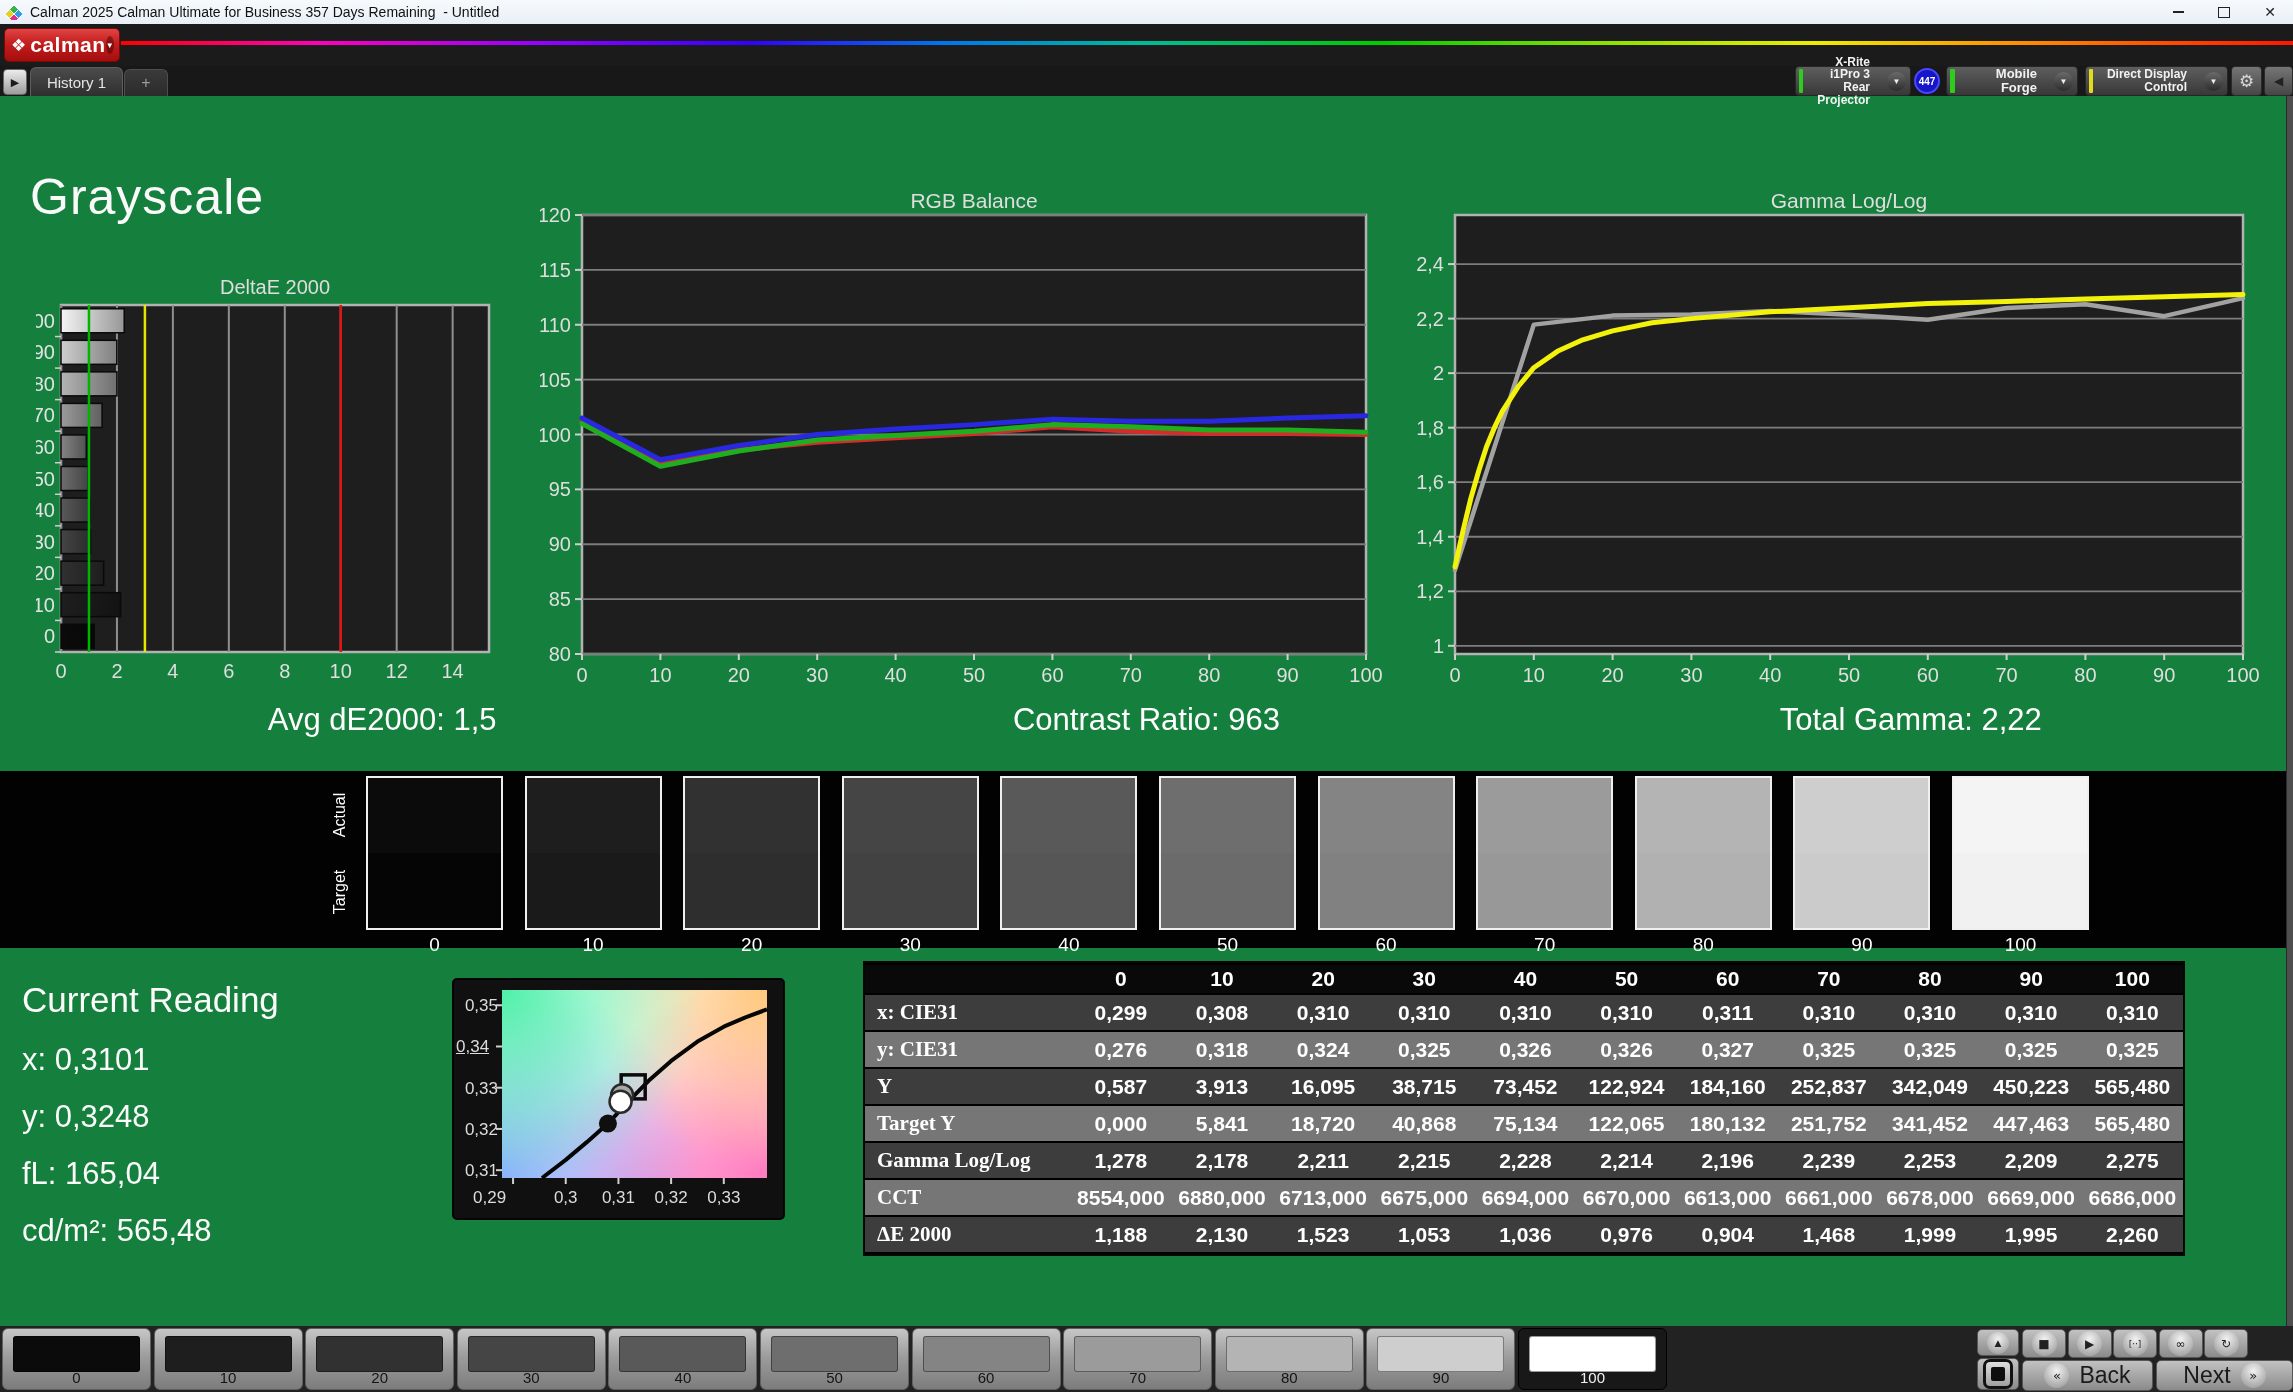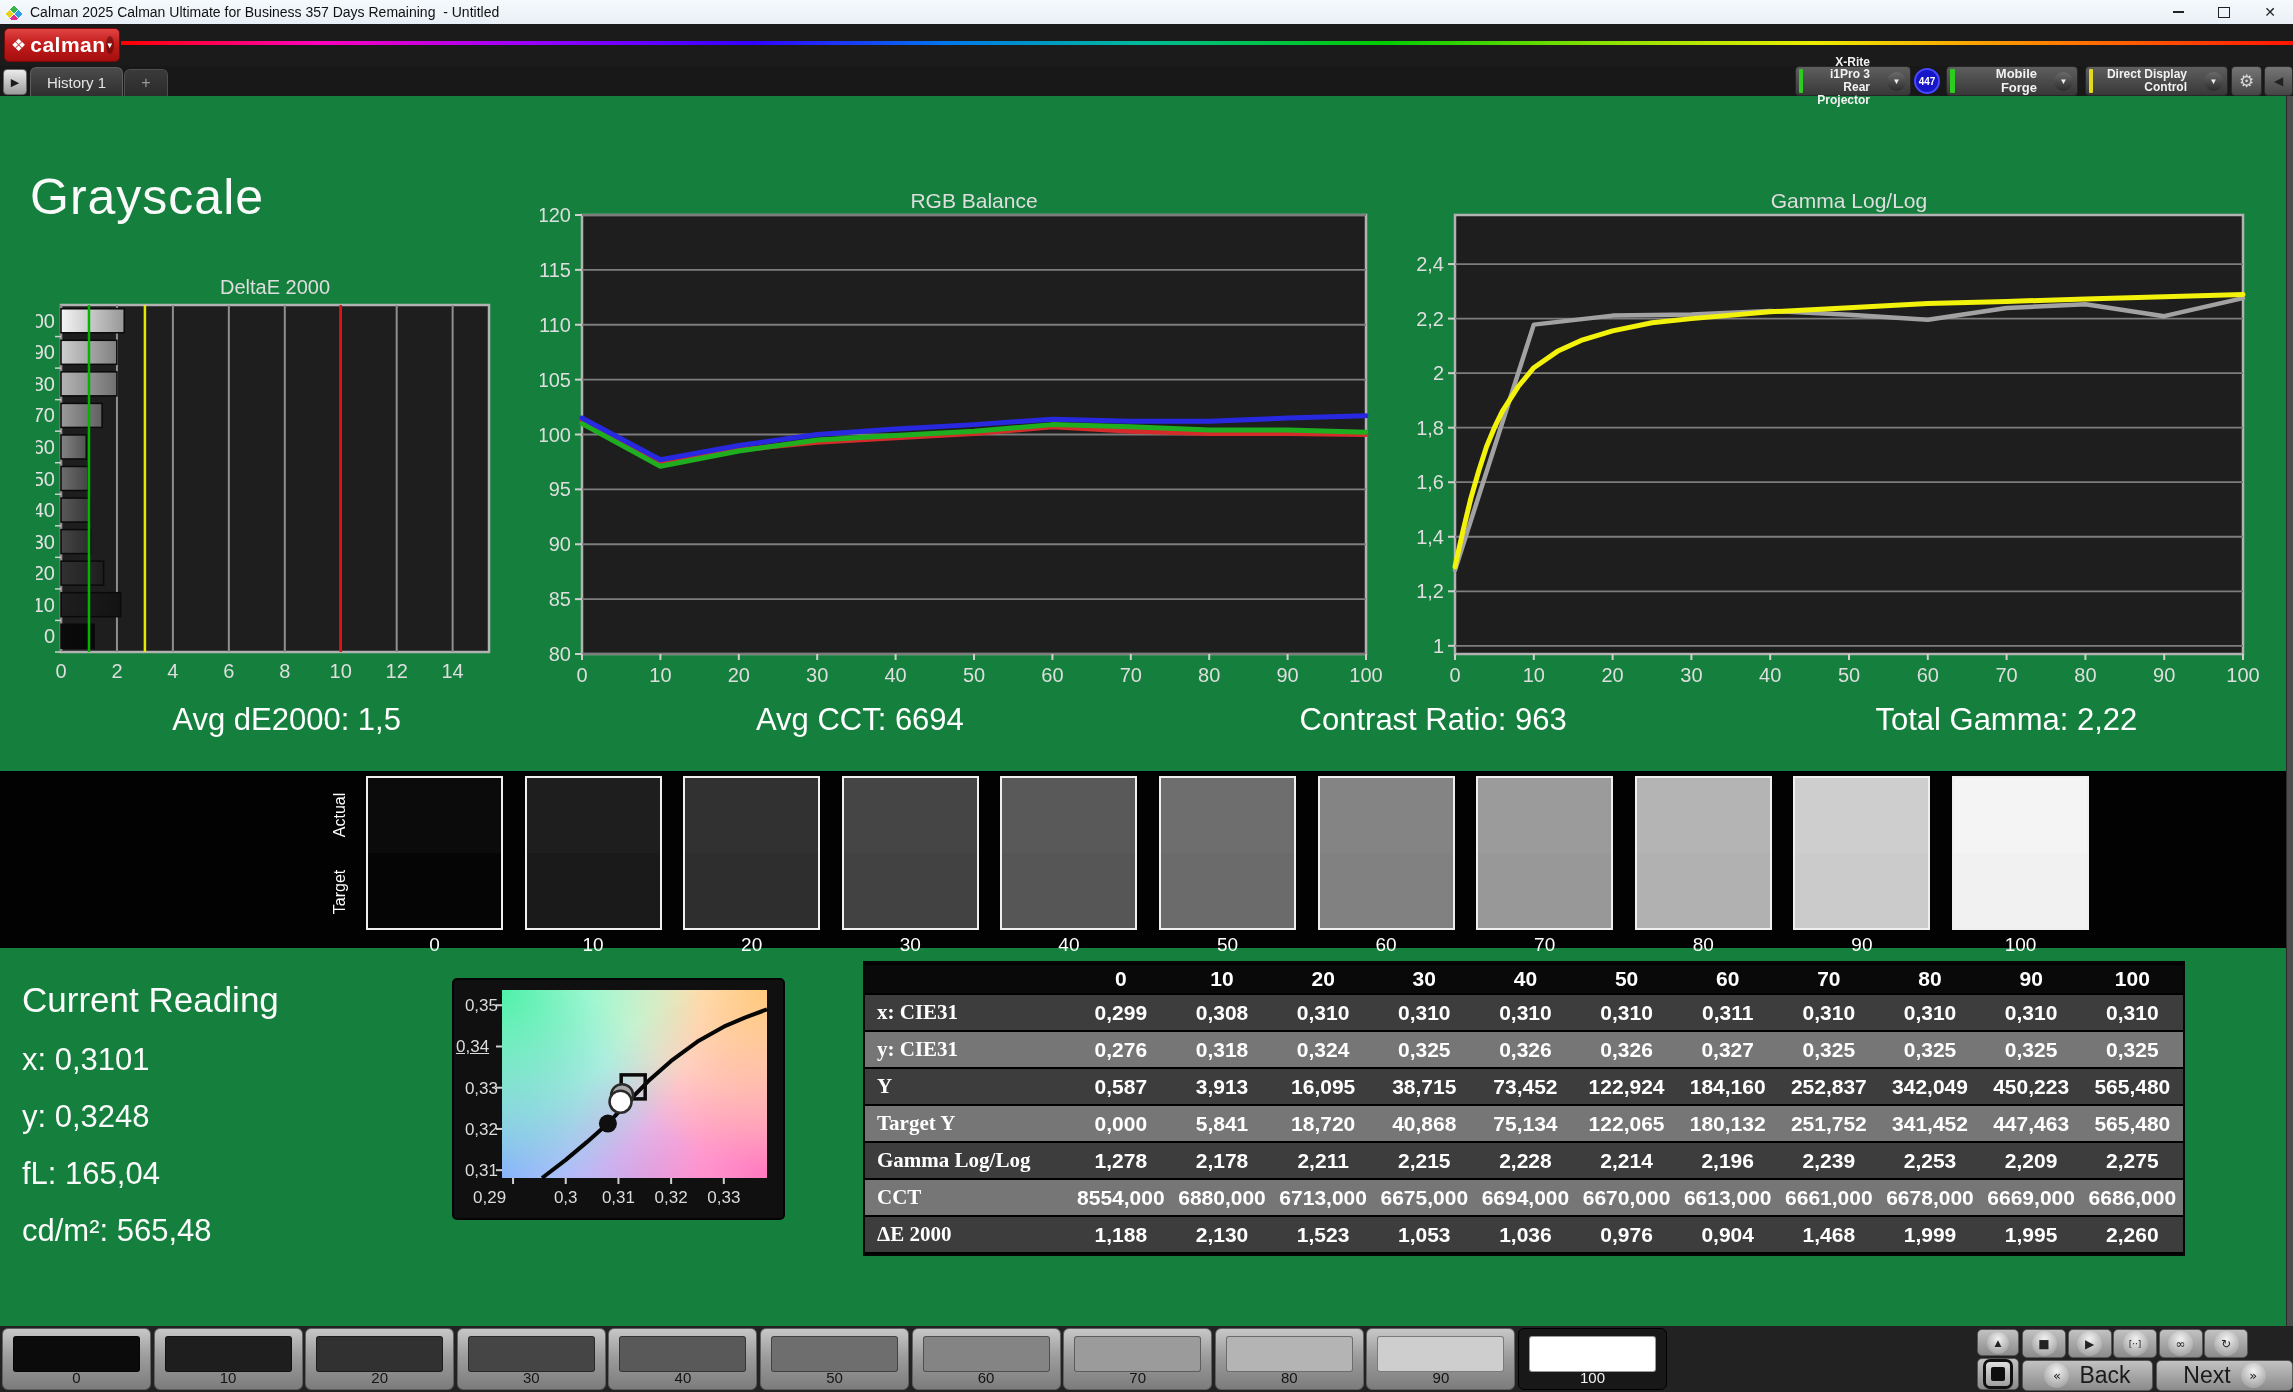--- a/index.html
+++ b/index.html
@@ -397,21 +397,20 @@
       <line x1="756.2" y1="462" x2="756.2" y2="468" stroke="#cfcfcf" stroke-width="2"></line>
       <text x="756.2" y="490" text-anchor="middle" font-size="20" fill="#dedede">90</text>
       <line x1="835" y1="462" x2="835" y2="468" stroke="#cfcfcf" stroke-width="2"></line>
       <text x="835" y="490" text-anchor="middle" font-size="20" fill="#dedede">100</text>
       <polyline points="47,378.0173913043478 125.80000000000001,132.61366459627334 204.60000000000002,123.61552795031061 283.4,122.52484472049694 362.20000000000005,118.98012422360244 441,122.79751552795034 519.8,127.70559006211177 598.5999999999999,115.98074534161495 677.4000000000001,112.16335403726707 756.2,124.16086956521738 835,106.16459627329196" fill="none" stroke="#a2a2a2" stroke-width="4.5" stroke-linejoin="round" stroke-linecap="round"></polyline>
       <polyline points="47,374.7453416149068 54.88,339.29813664596276 62.76,306.5776397515528 70.64,279.31055900621124 78.52,254.77018633540374 86.4,235.68322981366458 94.28,219.3229813664596 110.03999999999999,194.78260869565221 125.80000000000001,175.69565217391303 149.44,159.33540372670805 173.07999999999998,148.42857142857142 204.60000000000002,138.88509316770194 244,130.7049689440994 283.4,126.6149068322981 362.20000000000005,119.79813664596271 441,115.70807453416144 519.8,111.6180124223603 598.5999999999999,109.43664596273295 677.4000000000001,106.98260869565223 756.2,104.80124223602492 835,102.61987577639758" fill="none" stroke="#f2f20a" stroke-width="5" stroke-linejoin="round" stroke-linecap="round"></polyline>
     </svg>
 
   <div id="summaryrow" class="abs">
     <div class="summary">Avg dE2000: 1,5</div>
-    <div class="summary">Avg CCT: 6694</div>
     <div class="summary">Contrast Ratio: 963</div>
     <div class="summary">Total Gamma: 2,22</div>
   </div>
 
   <div id="strip" class="abs">
     <span class="vlabel" style="left:318px;top:35px">Actual</span>
     <span class="vlabel" style="left:318px;top:112px">Target</span>
     <div id="swatches">
         <div class="swatch" style="left: 366px;">
           <div class="half" style="background: rgb(11, 11, 11);"></div>

